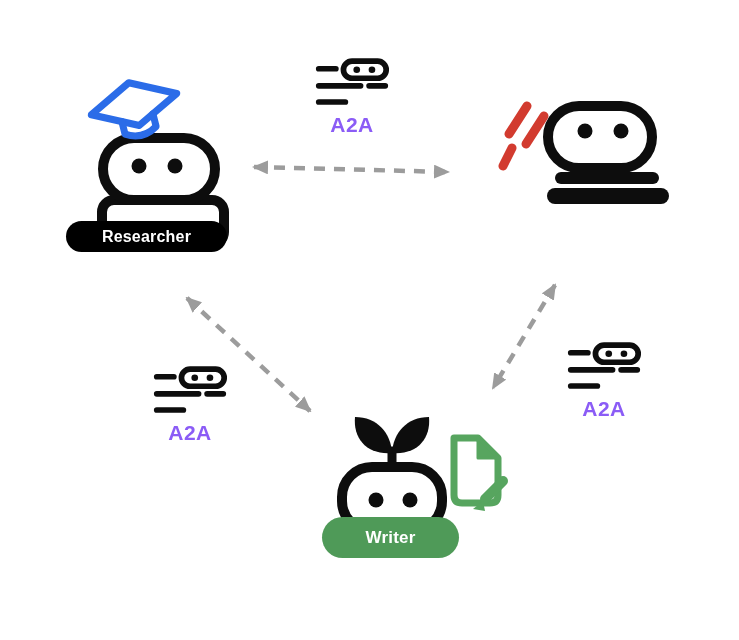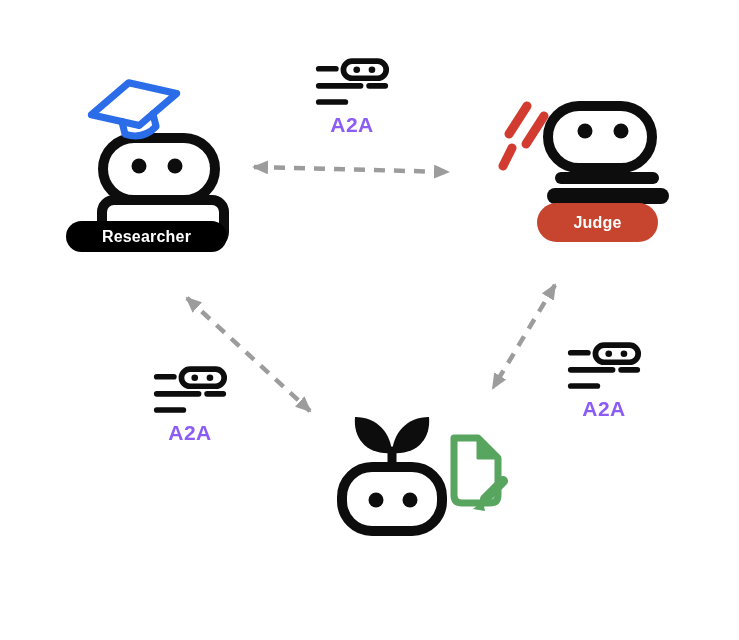--- a/index.html
+++ b/index.html
@@ -77,38 +77,38 @@
     <circle cx="90" cy="33" r="7.5" fill="#0d0d0d"></circle>
     <circle cx="126" cy="33" r="7.5" fill="#0d0d0d"></circle>
     <rect x="60" y="74" width="104" height="12" rx="6" fill="#0d0d0d"></rect>
     <rect x="52" y="90" width="122" height="16" rx="8" fill="#0d0d0d"></rect>
     <g stroke="#d23b2f" stroke-width="9" stroke-linecap="round">
       <line x1="32" y1="8" x2="14" y2="36"></line>
       <line x1="49" y1="18" x2="31" y2="46"></line>
       <line x1="17" y1="50" x2="8" y2="68"></line>
     </g>
   </svg>
-  <div class="pill pill-judge">
-    <span>Judge</span>
-  </div>
 
   <svg class="abs robot" style="left:315px; top:405px;" width="210" height="140" viewBox="0 0 210 140">
     <path d="M77 64 V46" stroke="#0d0d0d" stroke-width="9" stroke-linecap="round" fill="none"></path>
     <path d="M77 48 C 52 50 38 34 40 12 C 62 12 76 28 77 48 Z" fill="#0d0d0d"></path>
     <path d="M77 48 C 102 50 116 34 114 12 C 92 12 78 28 77 48 Z" fill="#0d0d0d"></path>
     <rect x="27" y="62" width="100" height="64" rx="30" fill="#ffffff" stroke="#0d0d0d" stroke-width="10"></rect>
     <circle cx="61" cy="95" r="7.5" fill="#0d0d0d"></circle>
     <circle cx="95" cy="95" r="7.5" fill="#0d0d0d"></circle>
     <g>
       <path d="M139 33 H163 L183 53 V90 Q183 98 175 98 H147 Q139 98 139 90 Z" fill="#ffffff" stroke="#57a55f" stroke-width="7" stroke-linejoin="round"></path>
       <path d="M163 33 L183 53 H163 Z" fill="#57a55f" stroke="#57a55f" stroke-width="3" stroke-linejoin="round"></path>
       <path d="M170 94 L188 76" stroke="#57a55f" stroke-width="10" stroke-linecap="round" fill="none"></path>
       <path d="M168 96 L158 104 L170 106 Z" fill="#57a55f"></path>
     </g>
   </svg>
+  <div class="pill pill-writer">
+    <span>Writer</span>
+  </div>
 
   <div class="a2a-badge" style="left:314px; top:58px;">
     <svg width="76" height="50" viewBox="0 0 80 52">
       <g stroke="#0d0d0d" stroke-width="6" stroke-linecap="round" fill="none">
         <path d="M5 11 H23"></path>
         <rect x="31" y="3" width="45" height="18" rx="9"></rect>
         <path d="M5 29 H49"></path>
         <path d="M58 29 H75"></path>
         <path d="M5 46 H33"></path>
       </g>

